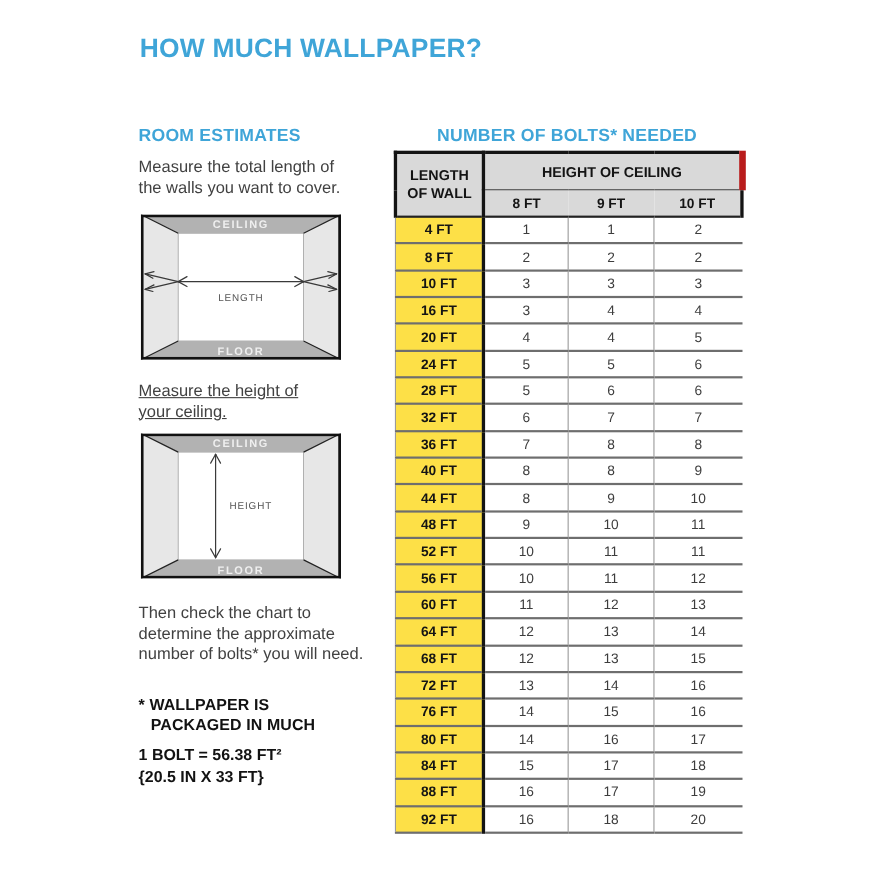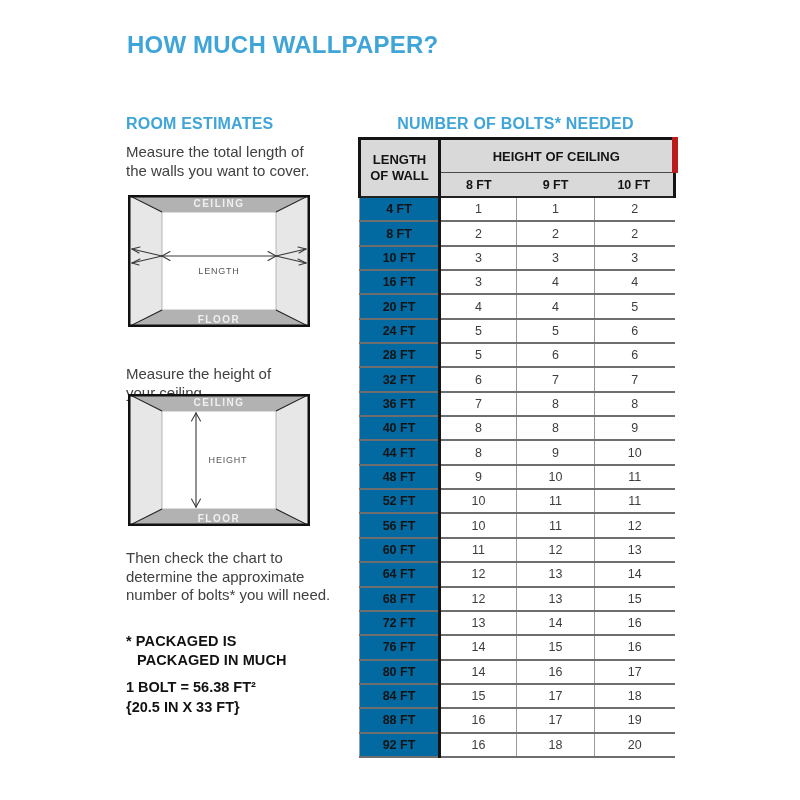--- a/index.html
+++ b/index.html
@@ -15,21 +15,21 @@
     position:absolute; top:115px;
     font-size:16px; font-weight:700; color:#3fa5d8; letter-spacing:0.2px;
   }
   .left-heading { left:126px; }
   .table-heading { left:358px; width:315px; text-align:center; }
   .body-text {
     position:absolute; left:126px; width:240px;
     font-size:15px; line-height:18.5px; color:#414141;
   }
   .step1 { top:143px; }
-  .step2 { top:365px; }
+  .step2 { top:347px;text-decoration:underline; }
   .step3 { top:549px; }
   .room-svg { position:absolute; left:128px; }
   .svg1 { top:195px; }
   .svg2 { top:394px; }
   .footnote {
     position:absolute; left:126px; top:632px;
     font-size:14.5px; font-weight:700; color:#121212; line-height:19px; letter-spacing:0.1px;
   }
   .footnote .indent { padding-left:11px; }
   .bolt-info {
@@ -59,21 +59,21 @@
     border-bottom:1.5px solid #4a4a4a;
   }
   .th-sub {
     font-size:12.5px; font-weight:700; height:23px;
     border-bottom:2.5px solid #222222;
   }
   .th-sub.last { border-right:3px solid #141414; }
   .bolt-table tbody tr { height:24.35px; }
   .bolt-table tbody td { border-bottom:2px solid #6e6e6e; font-size:12.5px; }
   td.wall-cell {
-    background:#0369a1; color:#141414; font-weight:700;
+    background:#fde047; color:#141414; font-weight:700;
     border-left:1.2px solid #9a9a9a; border-right:3px solid #141414;margin-left:12px;
   }
   td.val-cell { color:#3d3d3d; background:#ffffff; }
   td.val-cell + td.val-cell { border-left:1.2px solid #9a9a9a; }
   
   .room-band-label { font-family:"Liberation Sans", sans-serif; font-size:10px; font-weight:700; fill:#efefef; letter-spacing:1.5px; }
   .room-measure-label { font-family:"Liberation Sans", sans-serif; font-size:9px; fill:#565656; letter-spacing:0.8px; }
 </style>
 </head>
 <body>
@@ -152,21 +152,21 @@
     <rect x="1.25" y="1.25" width="179.5" height="129.5" fill="none" stroke="#111" stroke-width="2.5"></rect>
   </svg>
 
   <div class="body-text step3">
     <div>Then check the chart to</div>
     <div>determine the approximate</div>
     <div>number of bolts* you will need.</div>
   </div>
 
   <div class="footnote">
-    <div>* PACKAGED IS</div>
+    <div>* WALLPAPER IS</div>
     <div class="indent">PACKAGED IN MUCH</div>
   </div>
 
   <div class="bolt-info">
     <div>1 BOLT = 56.38 FT²</div>
     <div>{20.5 IN X 33 FT}</div>
   </div>
 
   <div class="col-heading table-heading">NUMBER OF BOLTS* NEEDED</div>
 

